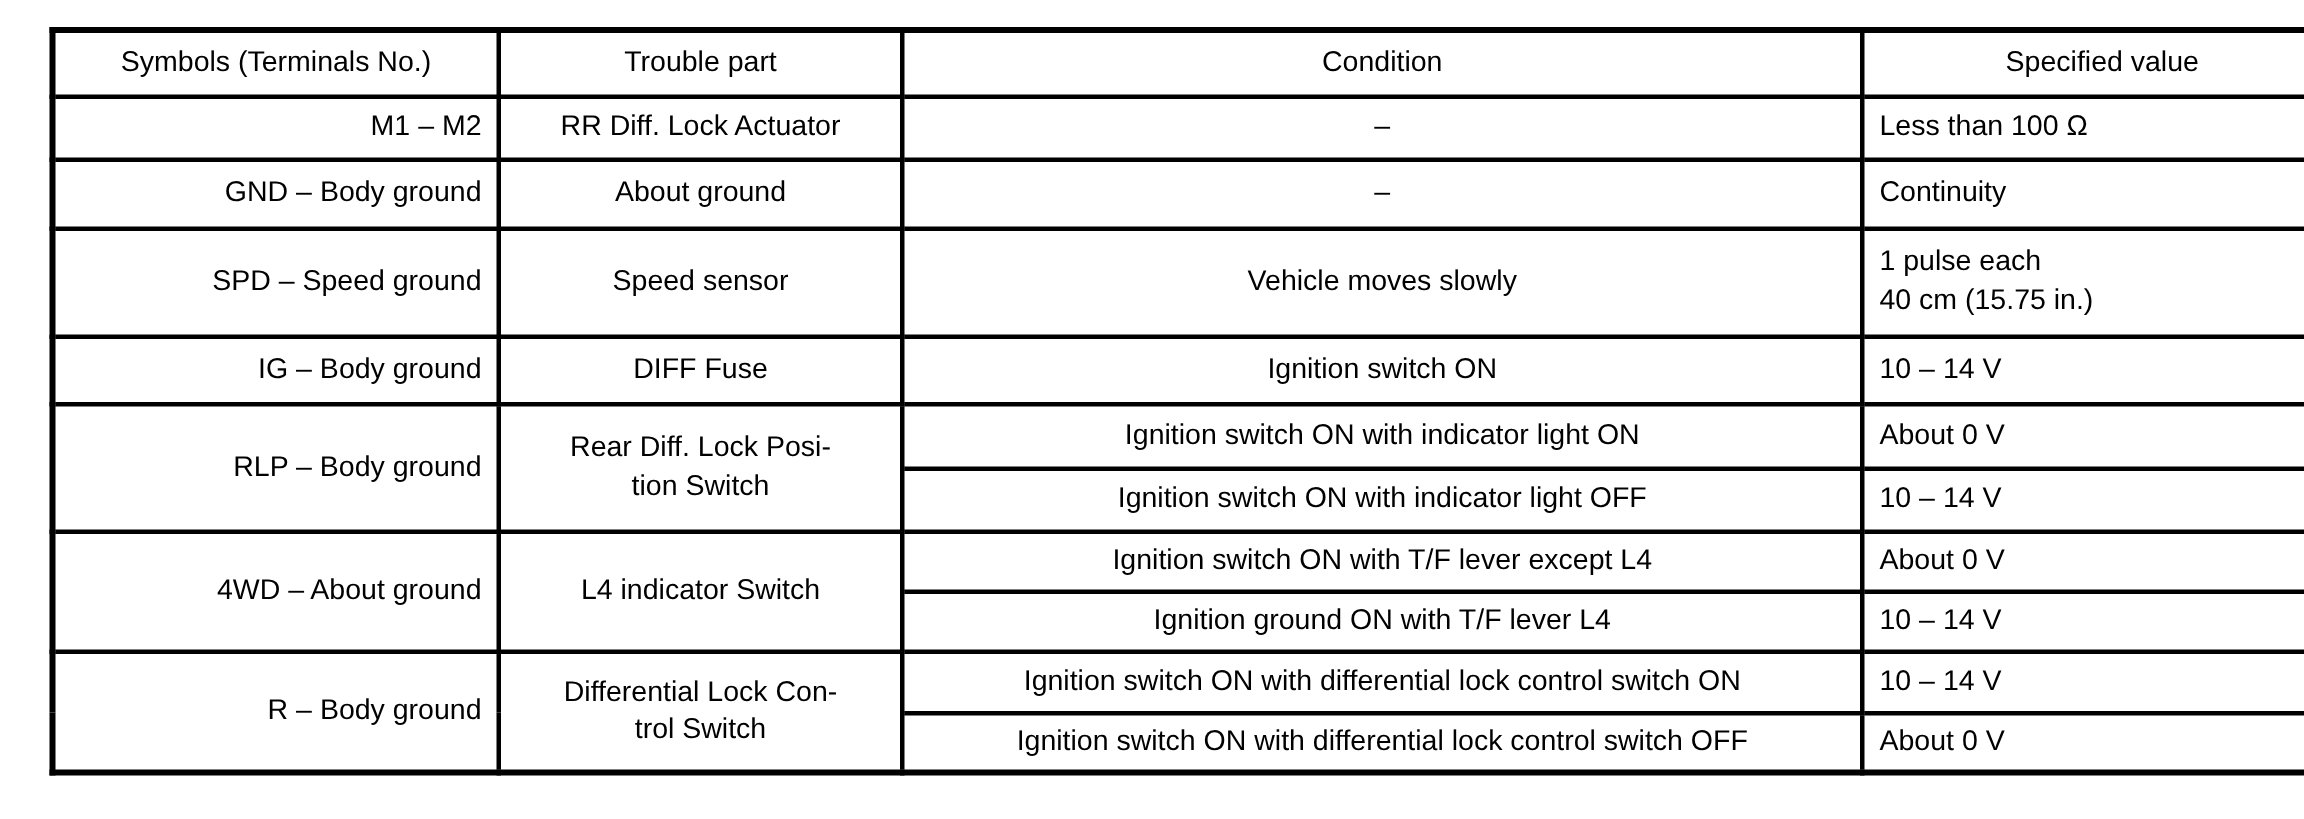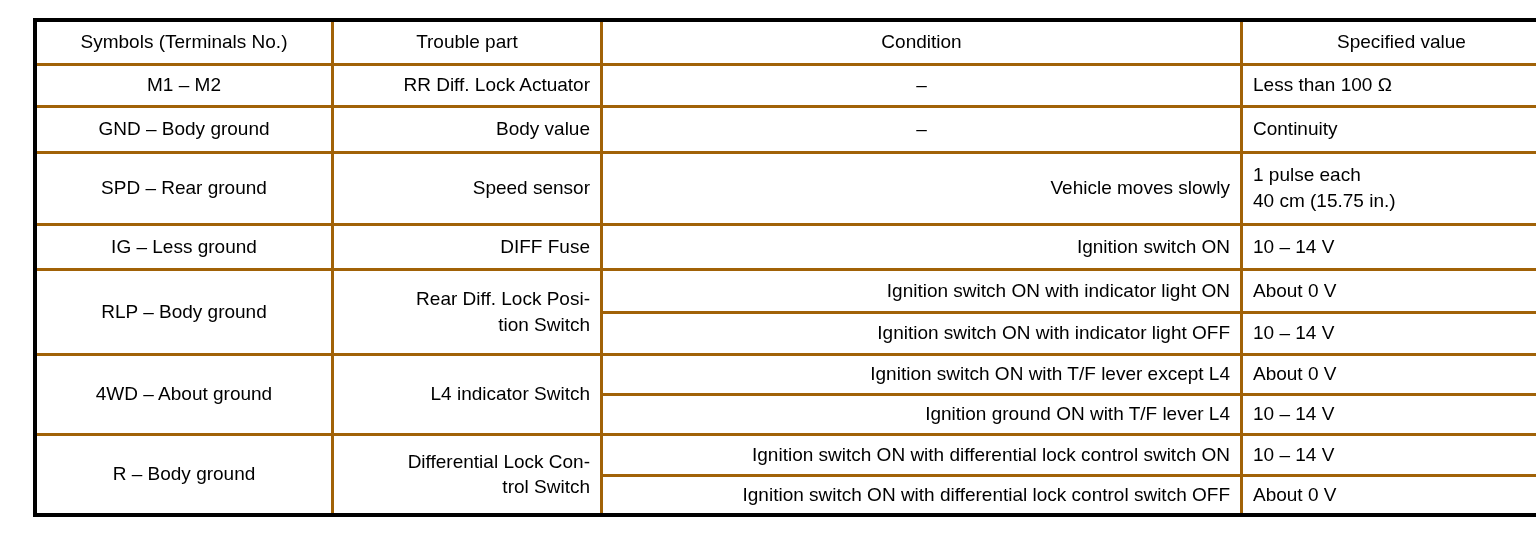--- a/index.html
+++ b/index.html
@@ -20,38 +20,38 @@
     left: 33px;
     top: 18px;
     width: 1434px;
     border-collapse: collapse;
     table-layout: fixed;
     border: 4px solid #000000;
     font-size: 19px;
     line-height: 1.35;
   }
   .spec-table th, .spec-table td {
-    border: 3px solid #a16207;
+    border: 3px solid #000000;
     padding: 2px 10px;
     vertical-align: middle;
     font-weight: normal;
     white-space: pre-line;
     overflow: hidden;
   }
   
   .w-sym  { width: 274px; }
   .w-part { width: 246px; margin-left: 27px; }
   .w-cond { width: 617px; }
   .w-val  { width: 297px; }
 
   
   .spec-table th { text-align: center; }
-  td.symbol-cell { text-align: center; }
-  td.trouble-cell { text-align: right; }
-  td.condition-cell { text-align: right; }
+  td.symbol-cell { text-align: right; }
+  td.trouble-cell { text-align: center; }
+  td.condition-cell { text-align: center; }
   td.condition-cell.center { text-align: center; }
   td.value-cell { text-align: left; }
 
   
   tr.r-header { height: 44px; }
   tr.r-m1     { height: 42px; }
   tr.r-gnd    { height: 46px; }
   tr.r-spd    { height: 72px; }
   tr.r-ig     { height: 45px; }
   tr.r-rlp1   { height: 43px; }
@@ -78,35 +78,35 @@
 
       <tr class="r-m1">
         <td class="symbol-cell">M1 – M2</td>
         <td class="trouble-cell">RR Diff. Lock Actuator</td>
         <td class="condition-cell center">–</td>
         <td class="value-cell">Less than 100 Ω</td>
       </tr>
 
       <tr class="r-gnd">
         <td class="symbol-cell">GND – Body ground</td>
-        <td class="trouble-cell">Body value</td>
+        <td class="trouble-cell">About ground</td>
         <td class="condition-cell center">–</td>
         <td class="value-cell">Continuity</td>
       </tr>
 
       <tr class="r-spd">
-        <td class="symbol-cell">SPD – Rear ground</td>
+        <td class="symbol-cell">SPD – Speed ground</td>
         <td class="trouble-cell">Speed sensor</td>
         <td class="condition-cell">Vehicle moves slowly</td>
         <td class="value-cell">1 pulse each
 40 cm (15.75 in.)</td>
       </tr>
 
       <tr class="r-ig">
-        <td class="symbol-cell">IG – Less ground</td>
+        <td class="symbol-cell">IG – Body ground</td>
         <td class="trouble-cell">DIFF Fuse</td>
         <td class="condition-cell">Ignition switch ON</td>
         <td class="value-cell">10 – 14 V</td>
       </tr>
 
       <tr class="r-rlp1">
         <td class="symbol-cell" rowspan="2">RLP – Body ground</td>
         <td class="trouble-cell" rowspan="2">Rear Diff. Lock Posi-
 tion Switch</td>
         <td class="condition-cell">Ignition switch ON with indicator light ON</td>

